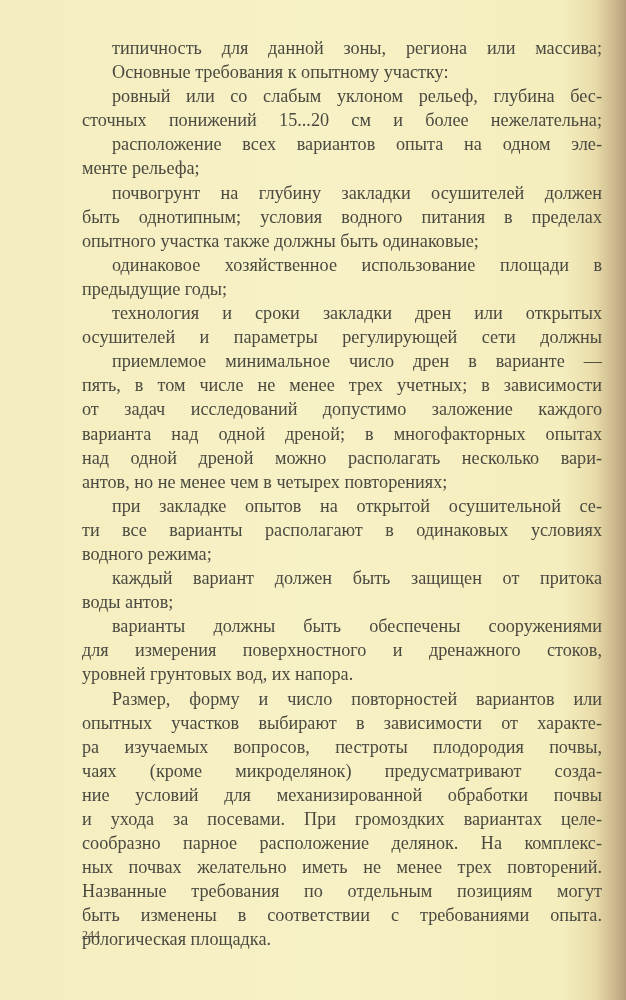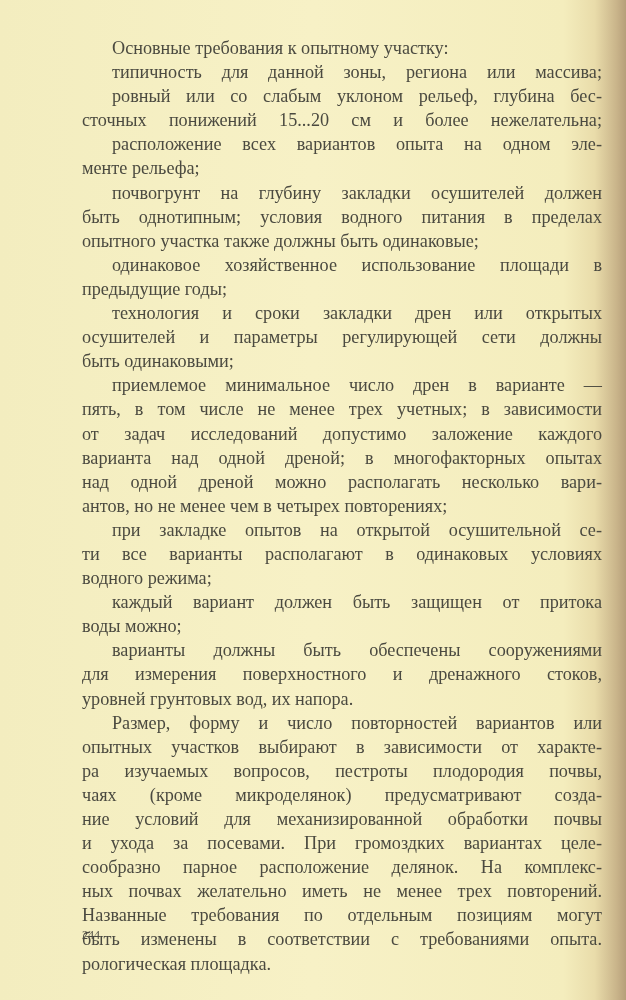--- a/index.html
+++ b/index.html
@@ -21,45 +21,44 @@
   .line.last { text-align-last:left; }
   .pagenum {
     position:absolute; left:82px; top:928px; color:#4b4a40; font-size:12px;
   }
 </style>
 </head>
 <body>
 
 <div class="page">
   <div class="text" id="text-body">
+      <span class="line ind">типичность для данной зоны, региона или массива;</span>
       <span class="line ind last">Основные требования к опытному участку:</span>
-      <span class="line ind">типичность для данной зоны, региона или массива;</span>
       <span class="line ind">ровный или со слабым уклоном рельеф, глубина бес-</span>
       <span class="line">сточных понижений 15...20 см и более нежелательна;</span>
       <span class="line ind">расположение всех вариантов опыта на одном эле-</span>
       <span class="line last">менте рельефа;</span>
       <span class="line ind">почвогрунт на глубину закладки осушителей должен</span>
       <span class="line">быть однотипным; условия водного питания в пределах</span>
       <span class="line last">опытного участка также должны быть одинаковые;</span>
       <span class="line ind">одинаковое хозяйственное использование площади в</span>
       <span class="line last">предыдущие годы;</span>
       <span class="line ind">технология и сроки закладки дрен или открытых</span>
       <span class="line">осушителей и параметры регулирующей сети должны</span>
-      <span class="line last">быть одинаковыми;</span>
       <span class="line ind">приемлемое минимальное число дрен в варианте —</span>
       <span class="line">пять, в том числе не менее трех учетных; в зависимости</span>
       <span class="line">от задач исследований допустимо заложение каждого</span>
       <span class="line">варианта над одной дреной; в многофакторных опытах</span>
       <span class="line">над одной дреной можно располагать несколько вари-</span>
       <span class="line last">антов, но не менее чем в четырех повторениях;</span>
       <span class="line ind">при закладке опытов на открытой осушительной се-</span>
       <span class="line">ти все варианты располагают в одинаковых условиях</span>
       <span class="line last">водного режима;</span>
       <span class="line ind">каждый вариант должен быть защищен от притока</span>
-      <span class="line last">воды можно;</span>
+      <span class="line last">воды антов;</span>
       <span class="line ind">варианты должны быть обеспечены сооружениями</span>
       <span class="line">для измерения поверхностного и дренажного стоков,</span>
       <span class="line last">уровней грунтовых вод, их напора.</span>
       <span class="line ind">Размер, форму и число повторностей вариантов или</span>
       <span class="line">опытных участков выбирают в зависимости от характе-</span>
       <span class="line">ра изучаемых вопросов, пестроты плодородия почвы,</span>
       <span class="line">чаях (кроме микроделянок) предусматривают созда-</span>
       <span class="line">ние условий для механизированной обработки почвы</span>
       <span class="line">и ухода за посевами. При громоздких вариантах целе-</span>
       <span class="line">сообразно парное расположение делянок. На комплекс-</span>

